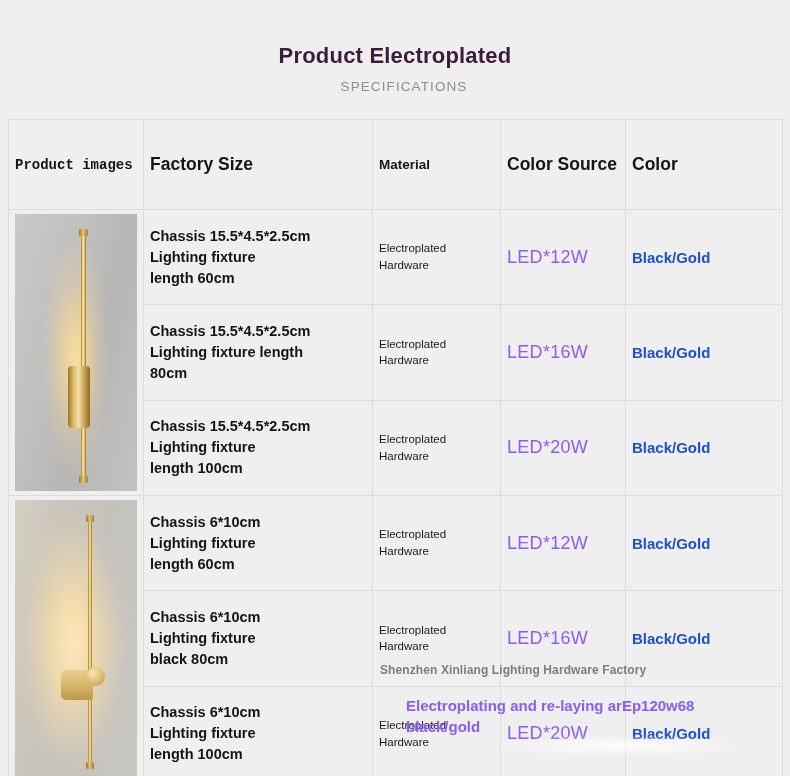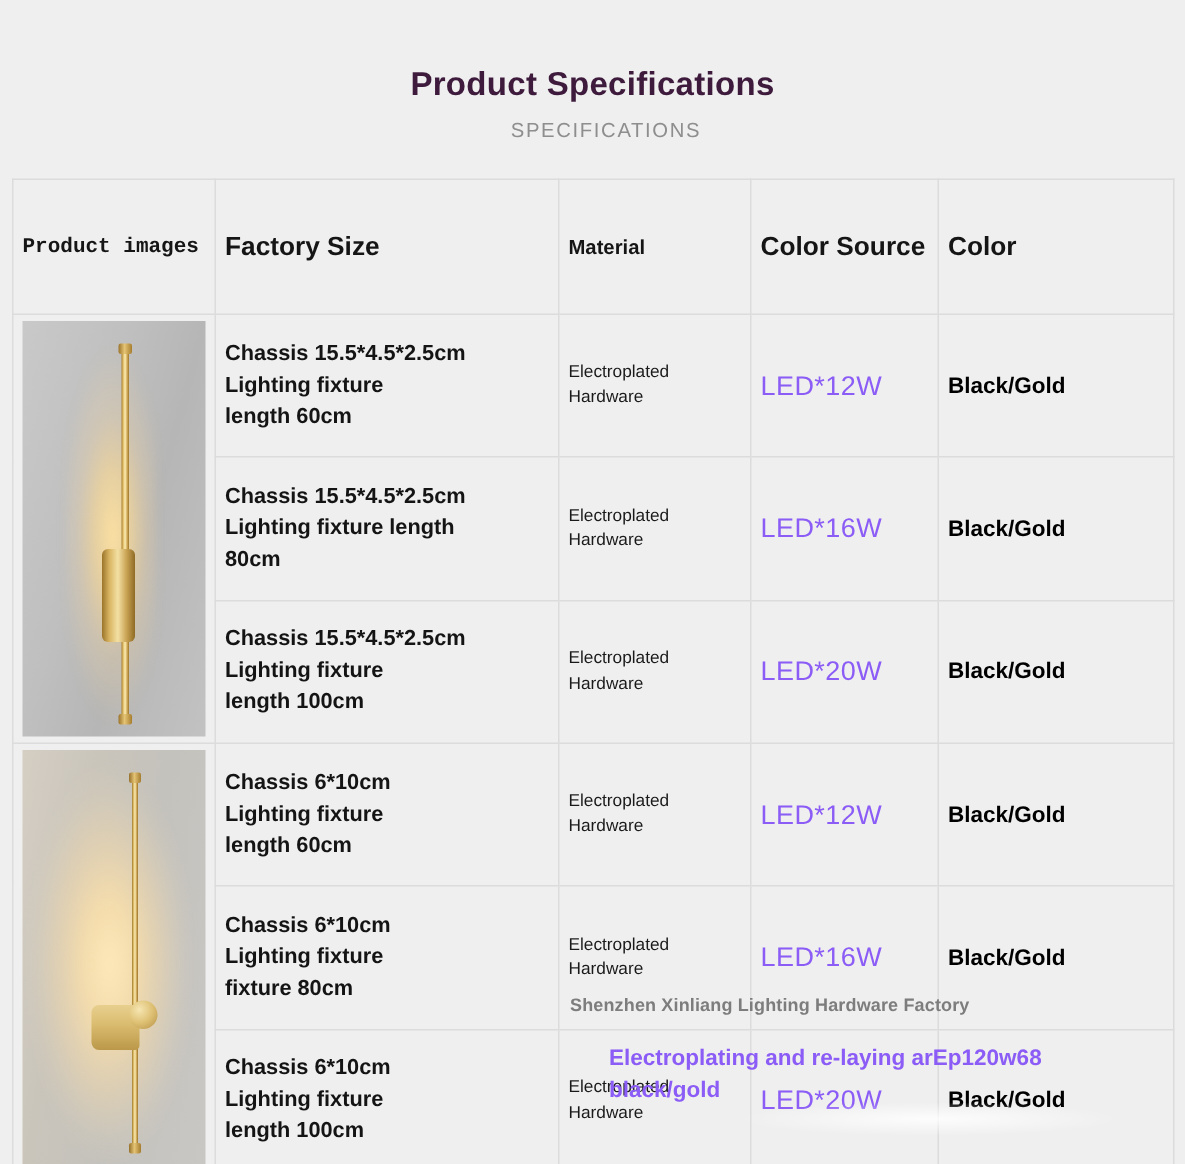--- a/index.html
+++ b/index.html
@@ -208,21 +208,21 @@
     font-size: 18px;
     font-weight: normal;
     color: #8b5cf6;
     text-align: left;
     padding-left: 10px;
     letter-spacing: 0.3px;
   }
   td.color-cell {
     font-weight: bold;
     font-size: 15px;
-    color: #000000;
+    color: #1d4ed8;
     text-align: left;
     padding-left: 42px;
   }
 
   
   .overlay {
     position: absolute;
     left: 380px;
     top: 663px;
     width: 400px;
@@ -255,21 +255,21 @@
     background: radial-gradient(ellipse at 50% 50%, rgba(255,255,255,0.85) 0%, rgba(255,255,255,0) 72%);
     pointer-events: none;
   }
 </style>
 </head>
 <body>
 
 <div id="page">
 
   <div class="heading">
-    <div class="heading-title">Product Specifications</div>
+    <div class="heading-title">Product Electroplated</div>
     <div class="heading-sub">SPECIFICATIONS</div>
   </div>
 
   <div class="spec-table-wrap">
     <table class="spec-table">
       <colgroup>
         <col class="c-img">
           <col class="c-size">
           <col class="c-mat">
           <col class="c-light">
@@ -358,21 +358,21 @@
             <div>Hardware</div>
           </td>
           <td class="light-cell">LED*12W</td>
           <td class="color-cell">Black/Gold</td>
         </tr>
 
         <tr class="data-row">
           <td class="size-cell">
             <div>Chassis 6*10cm</div>
             <div>Lighting fixture</div>
-            <div>fixture 80cm</div>
+            <div>black 80cm</div>
           </td>
           <td class="mat-cell">
             <div>Electroplated</div>
             <div>Hardware</div>
           </td>
           <td class="light-cell">LED*16W</td>
           <td class="color-cell">Black/Gold</td>
         </tr>
 
         <tr class="data-row">

